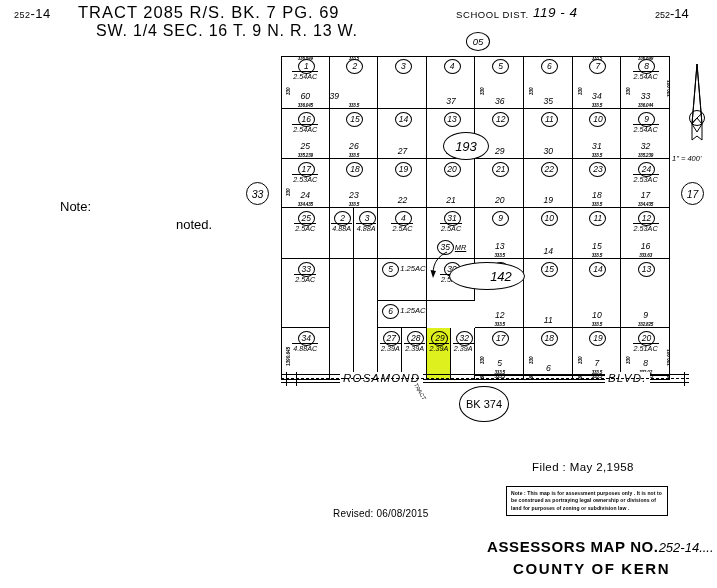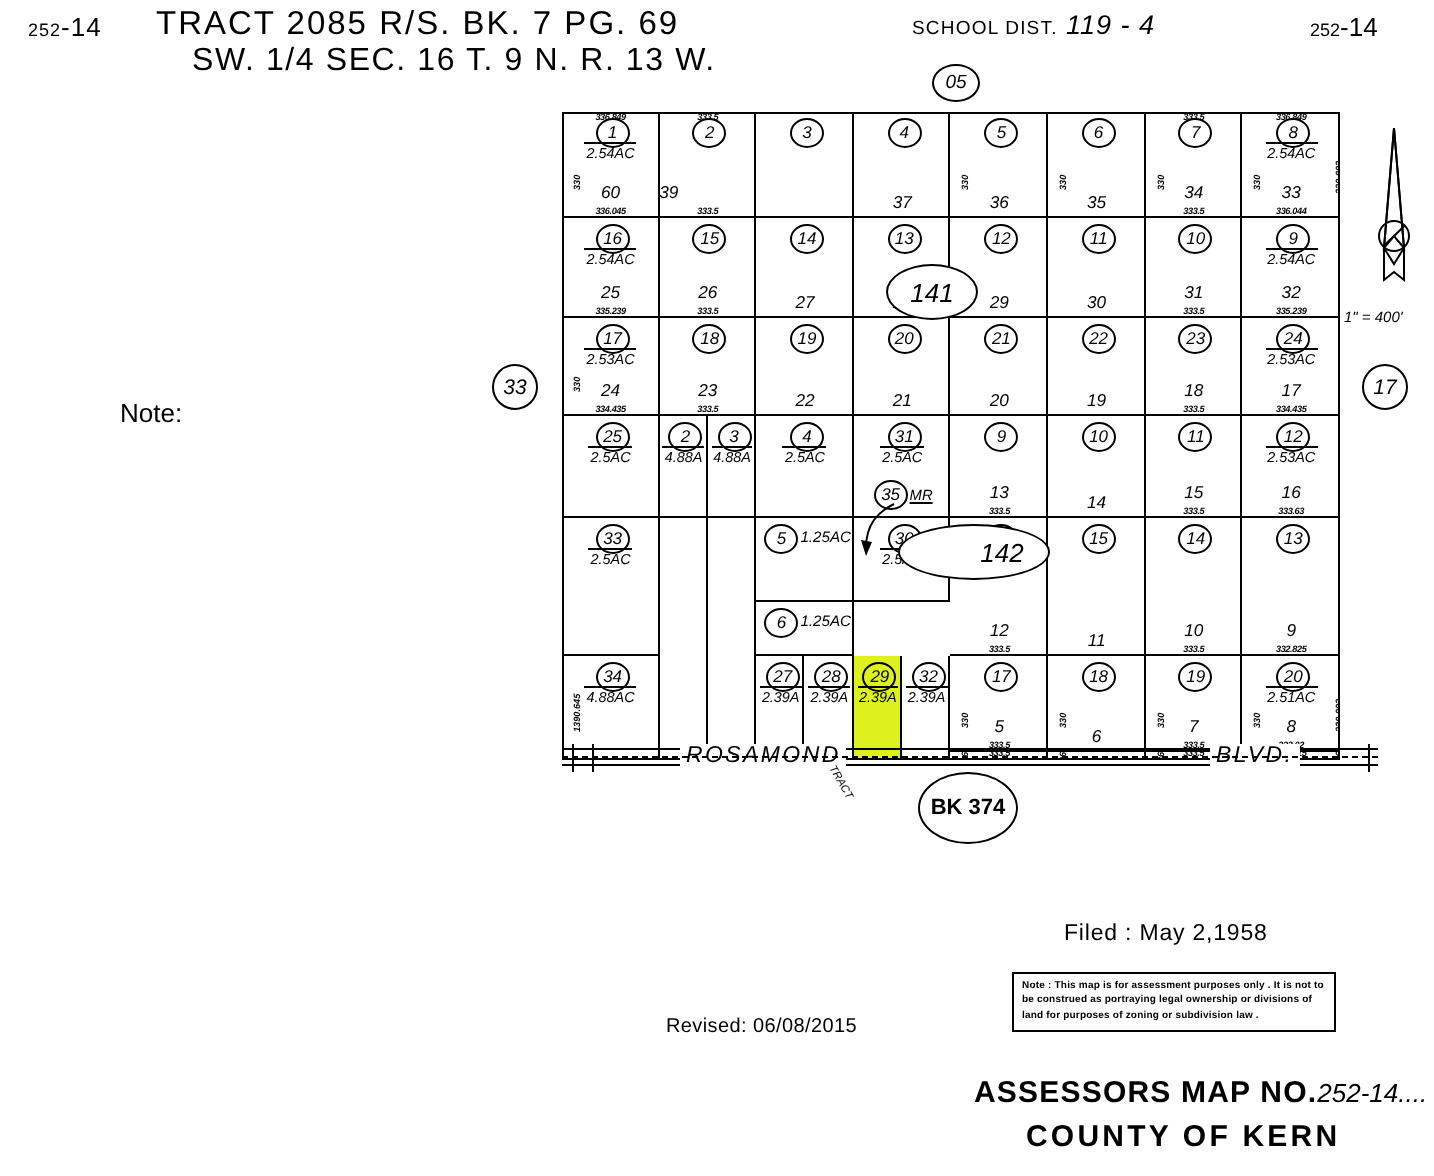--- a/index.html
+++ b/index.html
@@ -58,21 +58,21 @@
   #scale-txt{left:672px;top:154px;font-size:7.5px;font-style:italic;}
 
   
   #street-line-top{left:281px;top:374px;width:408px;height:1px;background:#000;}
   #street-line-bot{left:281px;top:382px;width:408px;height:1.2px;background:#000;}
   #street-name{left:340px;top:372px;font-size:11.5px;font-style:italic;
                letter-spacing:1.2px;background:#fff;padding:0 3px;}
   #street-name2{left:605px;top:372px;font-size:11.5px;font-style:italic;
                 letter-spacing:1.2px;background:#fff;padding:0 3px;}
   #bk374{left:459px;top:386px;width:48px;height:34px;font-size:11px;
-         font-style:normal;font-weight:bold;}
+         font-style:normal;}
   #tract-lbl{left:418px;top:382px;font-size:5.5px;font-style:italic;
              transform:rotate(60deg);transform-origin:0 0;}
   .tick{position:absolute;width:1px;background:#000;}
 
   
   #filed{left:532px;top:461px;font-size:11.5px;letter-spacing:.4px;}
   #revised{left:333px;top:508px;font-size:10px;letter-spacing:.2px;}
   #disclaimer{left:506px;top:486px;width:162px;border:1.3px solid #000;
               box-sizing:border-box;padding:3px 4px;font-size:5px;
               font-weight:bold;line-height:1.45;letter-spacing:.1px;}
@@ -96,20 +96,21 @@
 
 <div class="abs hdr-blk" id="hdr-right-code"><span class="sm">252</span><span>-14</span></div>
 
 <div class="abs circ" id="sheet-05">05</div>
 
 <div class="abs circ" id="adj-33">33</div>
 <div class="abs circ" id="adj-17">17</div>
 
 <div class="abs" id="note">
   <div>Note:</div>
+  <div class="ind2">noted.</div>
 </div>
 
 <div class="abs" id="north">
   <svg width="34" height="92" viewBox="0 0 34 92">
     <path d="M17 2 L22 62 L17 56 L12 62 Z" fill="none" stroke="#000" stroke-width="1"></path>
     <path d="M17 2 L22 62 L17 70 L12 62 Z" fill="none" stroke="#000" stroke-width="1"></path>
     <path d="M12 62 L12 78 L17 74 L22 78 L22 62" fill="none" stroke="#000" stroke-width="1"></path>
     <circle cx="17" cy="56" r="7.5" fill="none" stroke="#000" stroke-width="1"></circle>
     <line x1="11.8" y1="61" x2="22.2" y2="51" stroke="#000" stroke-width="1"></line>
   </svg>
@@ -393,21 +394,21 @@
       </div>
     </div>
     <div style="position: absolute; left: 147.8px; top: 194px; z-index: 4;"><svg width="22" height="30" viewBox="0 0 22 30">
         <path d="M18 2 C10 6 4 12 4 24" fill="none" stroke="#000" stroke-width="1"></path>
         <path d="M4 28 L1.5 20 L7 21 Z" fill="#000"></path>
       </svg></div>
     <div class="dim" style="left: 101.2px; top: 318px;">1390.715</div>
   </div>
 <div id="map-border"></div>
 
-<div class="abs oval" id="oval141" style="left:443px;top:132px;width:44px;height:26px;">141</div>
+<div class="abs oval" id="oval141" style="left:443px;top:132px;width:44px;height:26px;">193</div>
 <div class="abs oval" id="oval142" style="left:449px;top:262px;width:46px;height:26px;padding-left:28px;">142</div>
 
 <div class="abs" id="street-line-top"></div>
 <div class="abs" id="street-line-bot"></div>
 <div class="abs" id="street-name">ROSAMOND</div>
 <div class="abs" id="street-name2">BLVD.</div>
 <div class="abs circ" id="bk374">BK 374</div>
 <div class="abs" id="tract-lbl">TRACT</div>
 
 <div class="abs" id="filed">Filed : May 2,1958</div>

